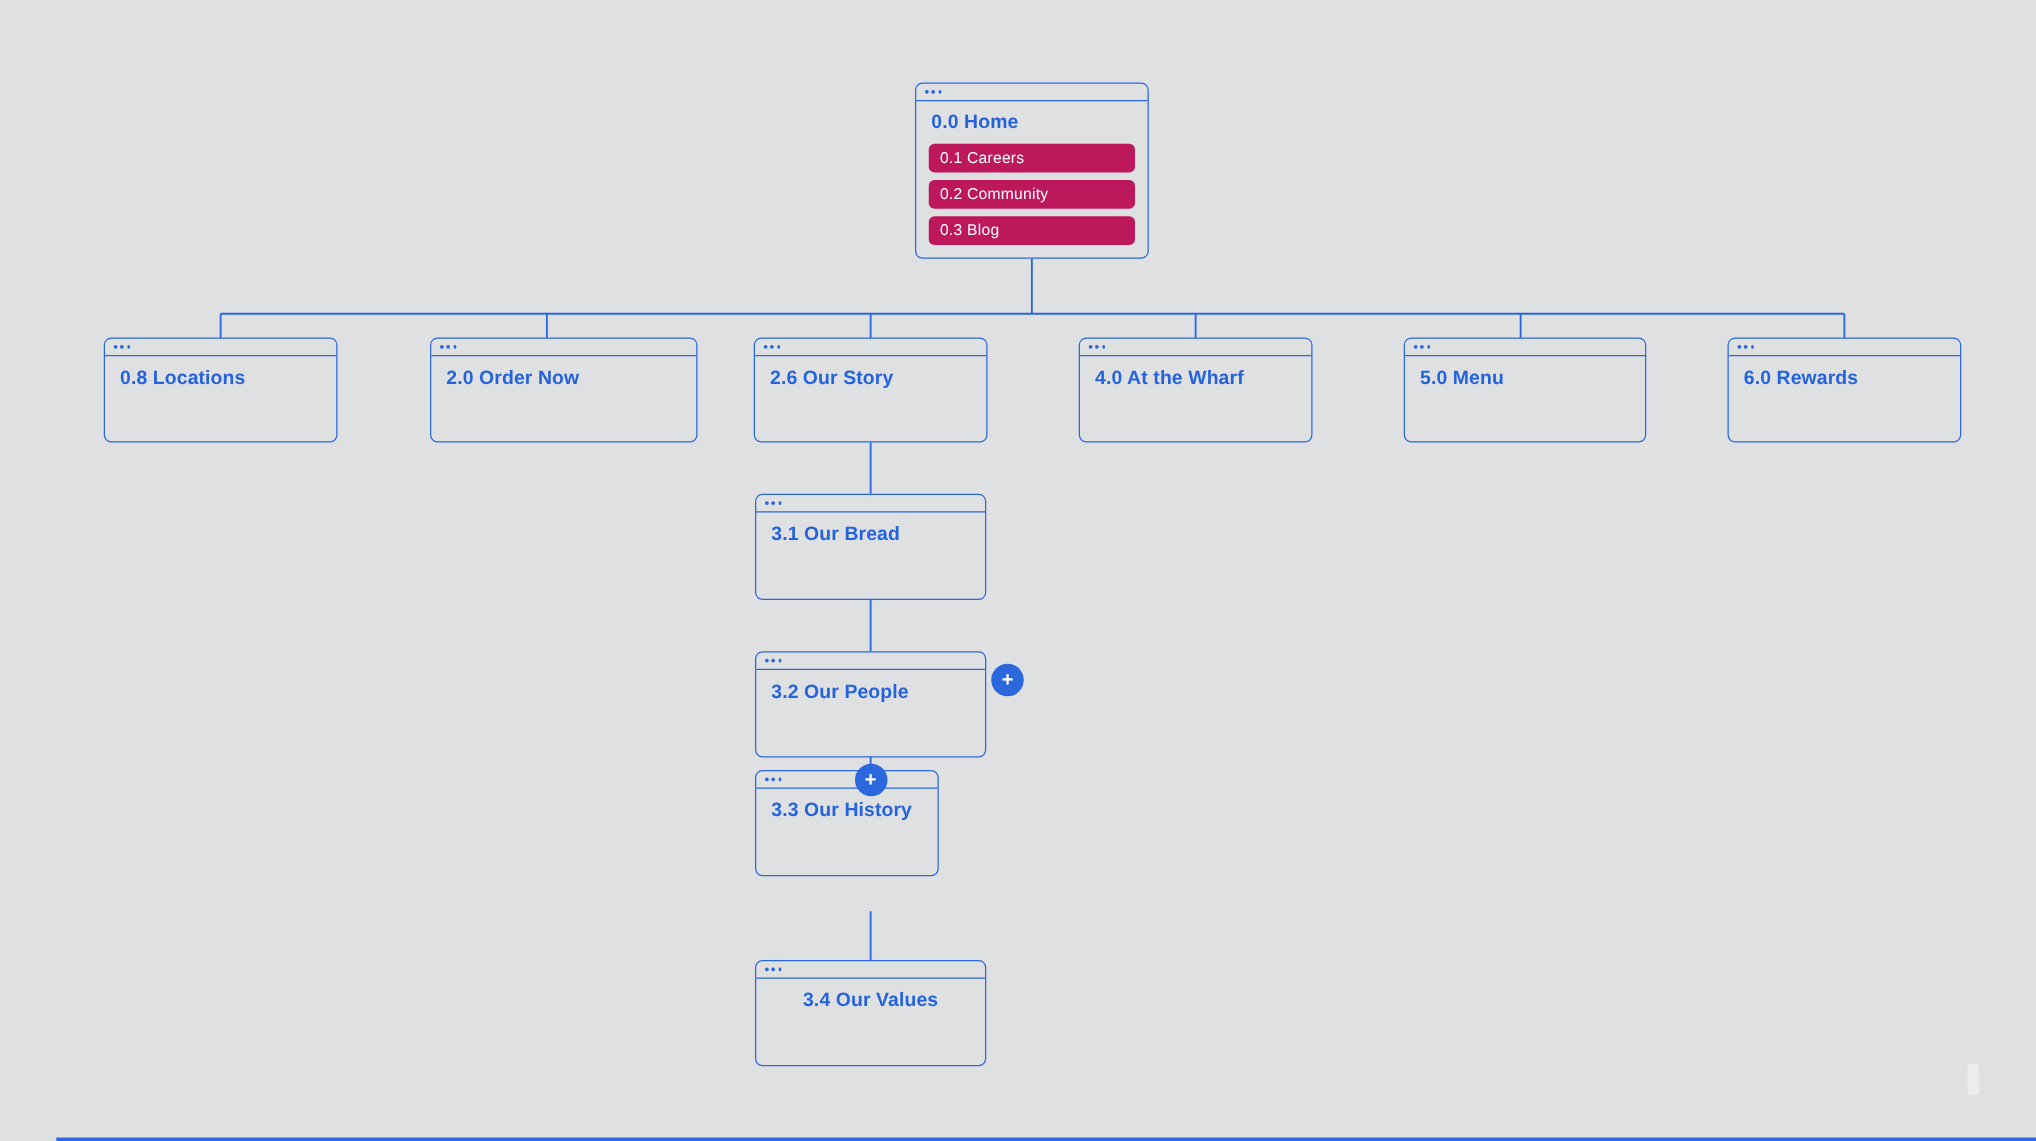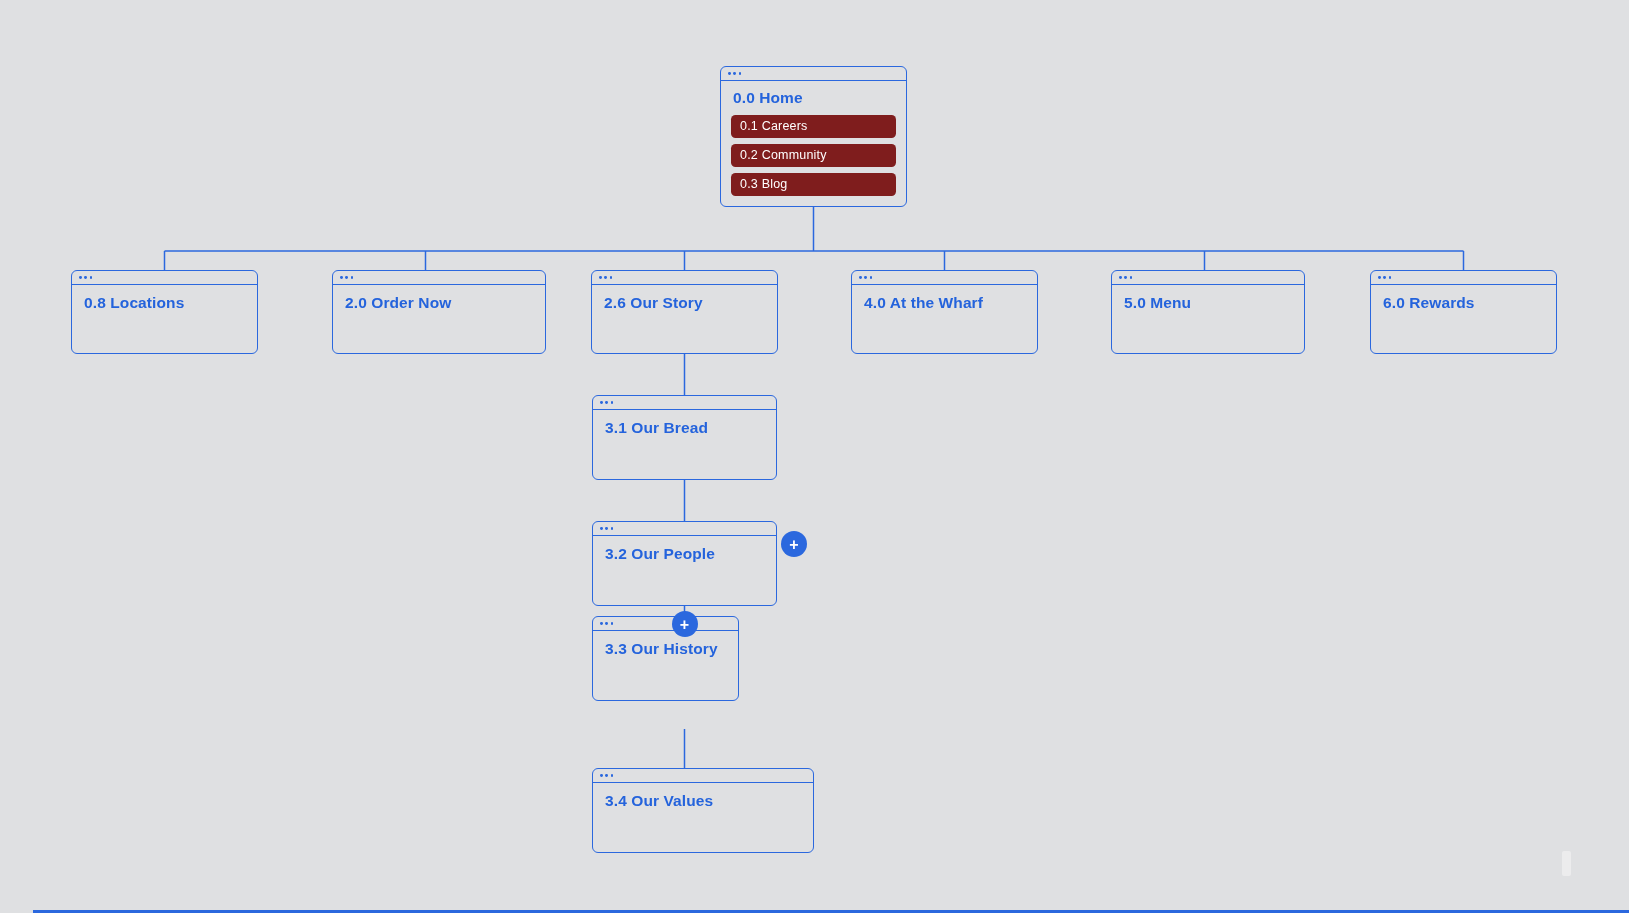--- a/index.html
+++ b/index.html
@@ -2,21 +2,21 @@
 <html><head>
 <meta charset="utf-8">
 <style>
   html,body{margin:0;padding:0;}
   body{
     width:1629px;height:913px;overflow:hidden;
     background:#dfe0e2;
     font-family:"Liberation Sans","DejaVu Sans",sans-serif;
     position:relative;
   }
-  .canvas{position:absolute;inset:0;}
+  .canvas{position:absolute;inset:0;margin-left:12px;}
   svg.connectors{position:absolute;left:0;top:0;z-index:1;}
 
   
   .card{
     position:absolute;
     border:1.5px solid #2b68de;
     border-radius:6px;
     background:#dfe0e2;
     box-sizing:border-box;
     z-index:2;
@@ -41,21 +41,21 @@
     letter-spacing:.1px;
     white-space:nowrap;
   }
   .home-card .card-title{margin-top:8px;}
   .home-pills{
     display:flex;flex-direction:column;
     gap:6px;margin:8px 10px 0;
   }
   .pill{
     height:23px;
-    background:#7f1d1d;
+    background:#be185d;
     border:none;
     border-radius:4.5px;
     color:#ffffff;
     font-family:inherit;
     font-size:12.5px;
     font-weight:500;
     text-align:left;
     padding:0 0 0 9px;
     line-height:23px;
     letter-spacing:.2px;
@@ -225,21 +225,21 @@
     <div class="card-header">
       <span class="dots">
           <i></i>
           <i></i>
           <i></i>
         </span>
     </div>
     <div class="card-title">3.3 Our History</div>
   </div>
 
-  <div class="card" style="left:592px;top:768px;width:222px;height:85px;">
+  <div class="card" style="left:592px;top:768px;width:185px;height:85px;text-align:center;">
     <div class="card-header">
       <span class="dots">
           <i></i>
           <i></i>
           <i></i>
         </span>
     </div>
     <div class="card-title">3.4 Our Values</div>
   </div>
 

